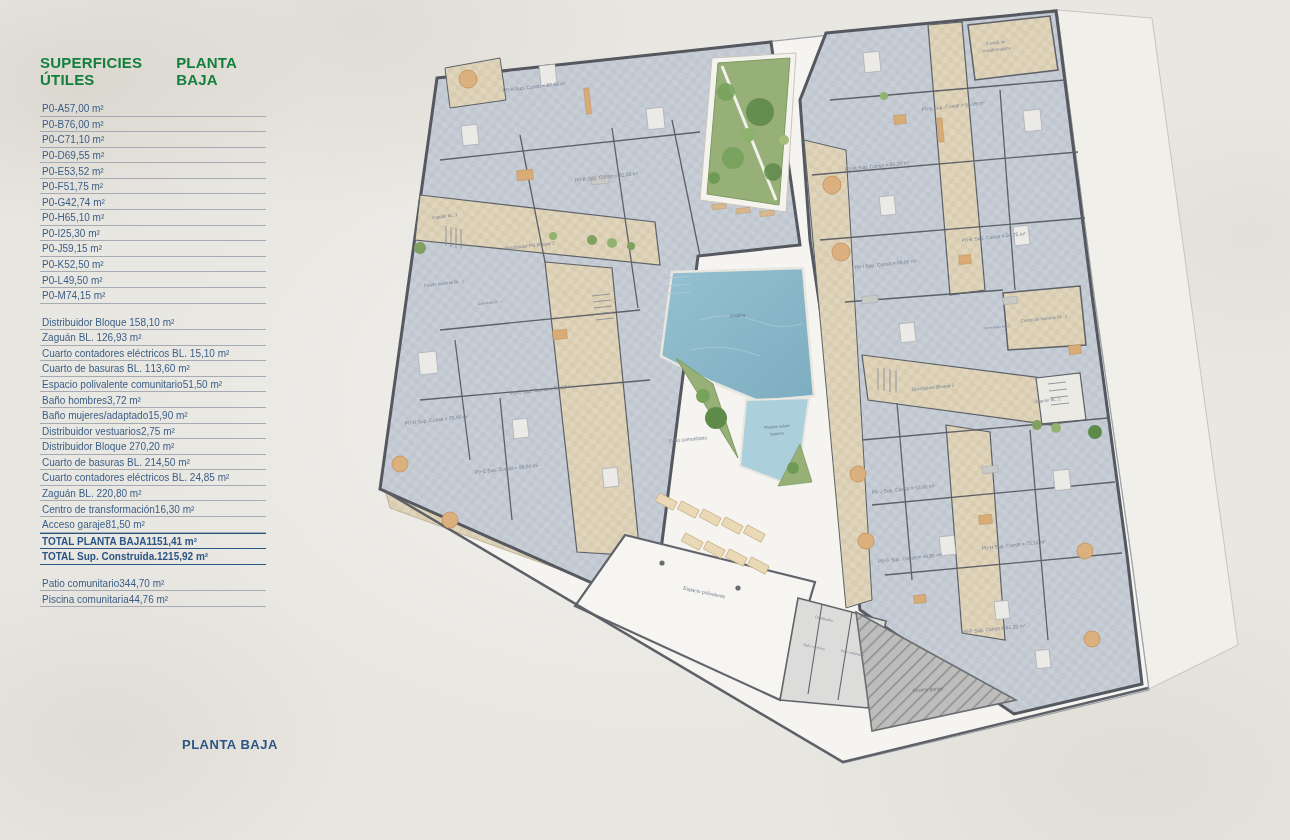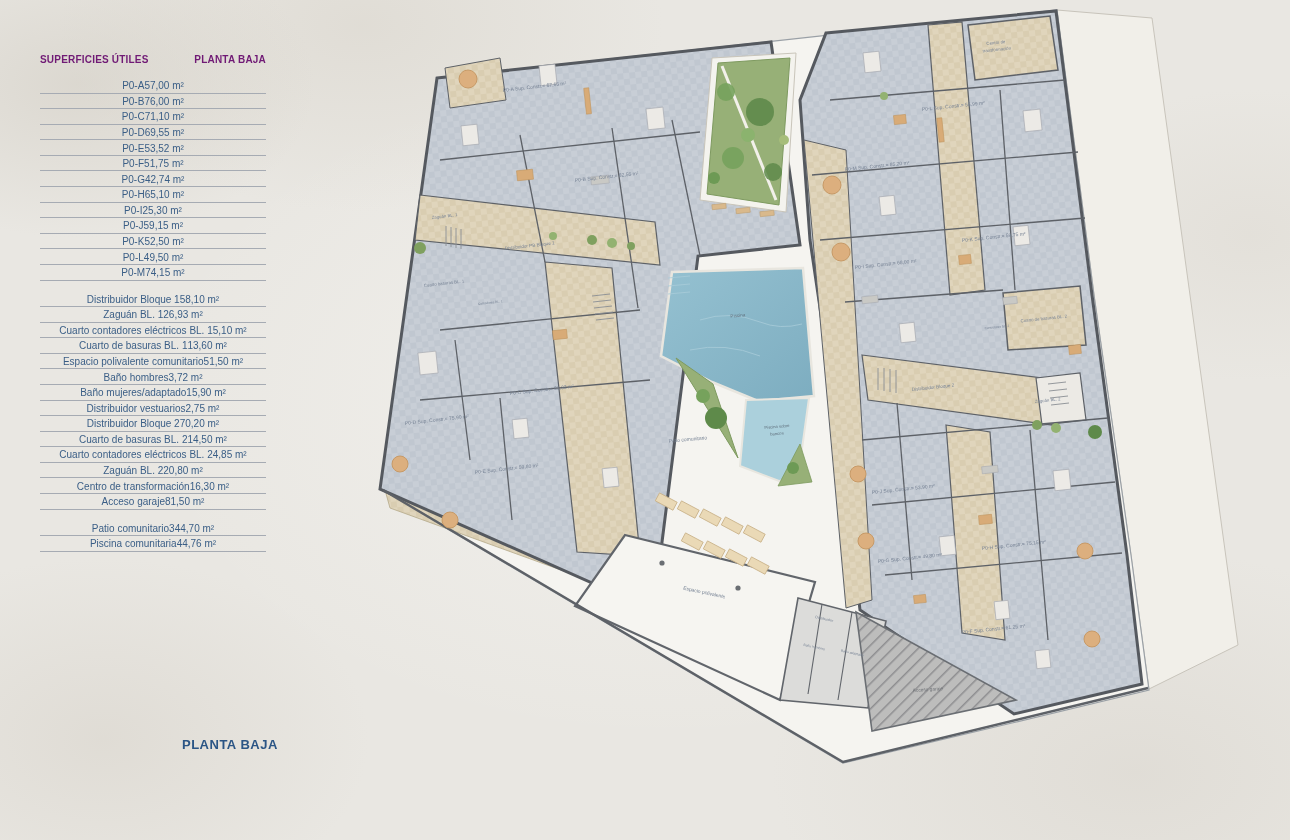--- a/index.html
+++ b/index.html
@@ -19,25 +19,25 @@
       radial-gradient(ellipse 300px 210px at 97% 28%, rgba(216,211,202,.35), transparent 70%),
       radial-gradient(ellipse 700px 450px at 52% 48%, rgba(249,248,245,.55), transparent 75%);
   }
   
   .legend{
     position:absolute;left:40px;top:54px;width:226px;
     color:#3a5e86;
   }
   .legend-header{
     display:flex;justify-content:space-between;align-items:baseline;
-    font-weight:bold;font-size:10px;letter-spacing:.2px;color:#701a75;
+    font-weight:bold;font-size:15px;letter-spacing:.2px;color:#15803d;
     margin-bottom:13px;
   }
   .lrow{
-    display:flex;justify-content:center;align-items:baseline;
+    display:flex;justify-content:flex-start;align-items:baseline;
     font-size:10px;line-height:1.1;
     padding:2.2px 2px 1.4px 2px;
     border-bottom:1px solid #a6abb3;
   }
   .lrow .lbl{white-space:nowrap;}
   .lrow .val{white-space:nowrap;}
   .sect-gap{height:11px;}
   .total-row{
     font-weight:bold;color:#2b5585;
     border-top:1.6px solid #2b5585;
@@ -434,20 +434,30 @@
     <div class="lrow">
         <span class="lbl">Centro de transformación</span>
         <span class="val">16,30 m²</span>
       </div>
     <div class="lrow">
         <span class="lbl">Acceso garaje</span>
         <span class="val">81,50 m²</span>
       </div>
   </div>
 
+  <div>
+    <div class="lrow total-row">
+        <span class="lbl">TOTAL PLANTA BAJA</span>
+        <span class="val">1151,41 m²</span>
+      </div>
+    <div class="lrow total-row">
+        <span class="lbl">TOTAL Sup. Construida.</span>
+        <span class="val">1215,92 m²</span>
+      </div>
+  </div>
 
   <div class="sect-gap"></div>
 
   <div>
     <div class="lrow">
         <span class="lbl">Patio comunitario</span>
         <span class="val">344,70 m²</span>
       </div>
     <div class="lrow">
         <span class="lbl">Piscina comunitaria</span>

